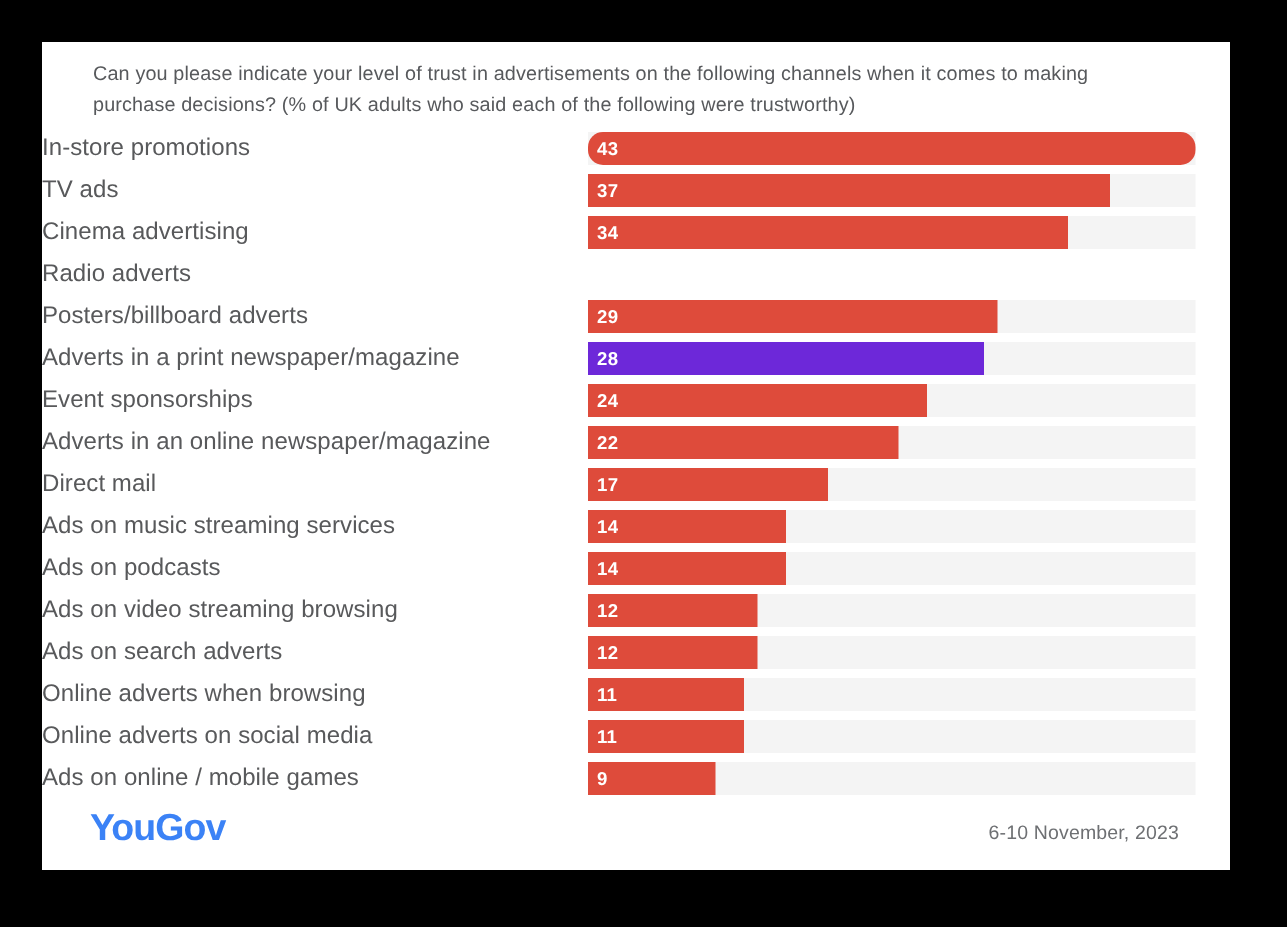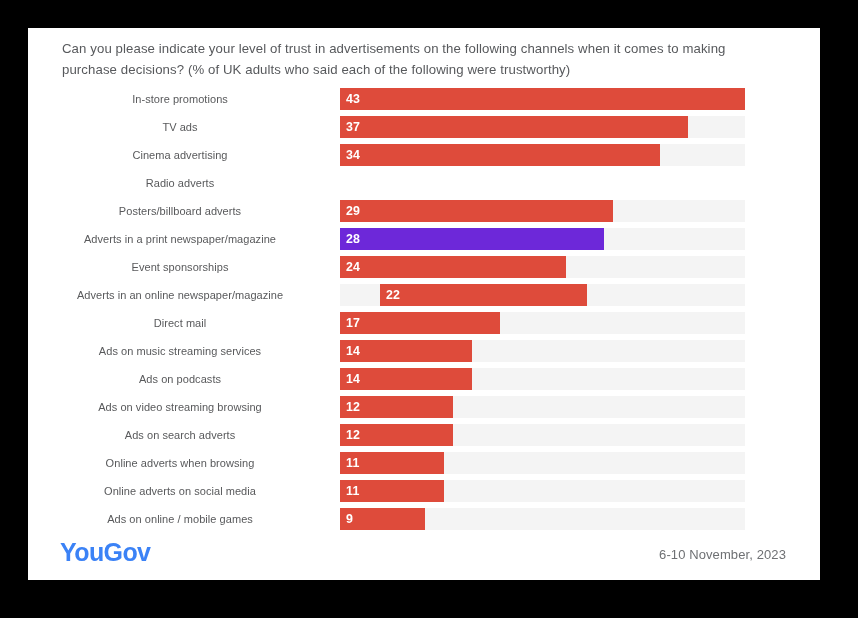--- a/index.html
+++ b/index.html
@@ -45,25 +45,25 @@
 
   .row {
     position: relative;
     height: 22px;
     margin-bottom: 6px;
     display: flex;
     align-items: center;
   }
 
   .cat-label {
-    width: 312px;
-    text-align: center;
+    width: 364px;
+    text-align: left;
     padding-right: 8px;
     box-sizing: border-box;
-    font-size: 11px;
+    font-size: 16px;
     color: #58595b;
     white-space: nowrap;
     letter-spacing: 0.05px;
   }
 
   .track {
     position: relative;
     width: 405px;
     height: 22px;
     background: #f4f4f4;
@@ -119,21 +119,21 @@
 <body>
 
 <div id="card">
 
   <div id="chart-title">Can you please indicate your level of trust in advertisements on the following channels when it comes to making purchase decisions? (% of UK adults who said each of the following were trustworthy)</div>
 
   <div id="plot">
       <div class="row">
         <div class="cat-label">In-store promotions</div>
         <div class="track">
-          <div class="bar" style="width: 100%; background: rgb(222, 75, 59);">
+          <div class="bar" style="width: 100%; background: rgb(222, 75, 59); border-radius: 10px;">
             <span class="bar-value">43</span>
           </div>
         </div>
       </div>
       <div class="row">
         <div class="cat-label">TV ads</div>
         <div class="track">
           <div class="bar" style="width: 86.0465%; background: rgb(222, 75, 59);">
             <span class="bar-value">37</span>
           </div>
@@ -170,21 +170,21 @@
         <div class="cat-label">Event sponsorships</div>
         <div class="track">
           <div class="bar" style="width: 55.814%; background: rgb(222, 75, 59);">
             <span class="bar-value">24</span>
           </div>
         </div>
       </div>
       <div class="row">
         <div class="cat-label">Adverts in an online newspaper/magazine</div>
         <div class="track">
-          <div class="bar" style="width: 51.1628%; background: rgb(222, 75, 59); margin-left: 40px;">
+          <div class="bar" style="width: 51.1628%; background: rgb(222, 75, 59);">
             <span class="bar-value">22</span>
           </div>
         </div>
       </div>
       <div class="row">
         <div class="cat-label">Direct mail</div>
         <div class="track">
           <div class="bar" style="width: 39.5349%; background: rgb(222, 75, 59);">
             <span class="bar-value">17</span>
           </div>

